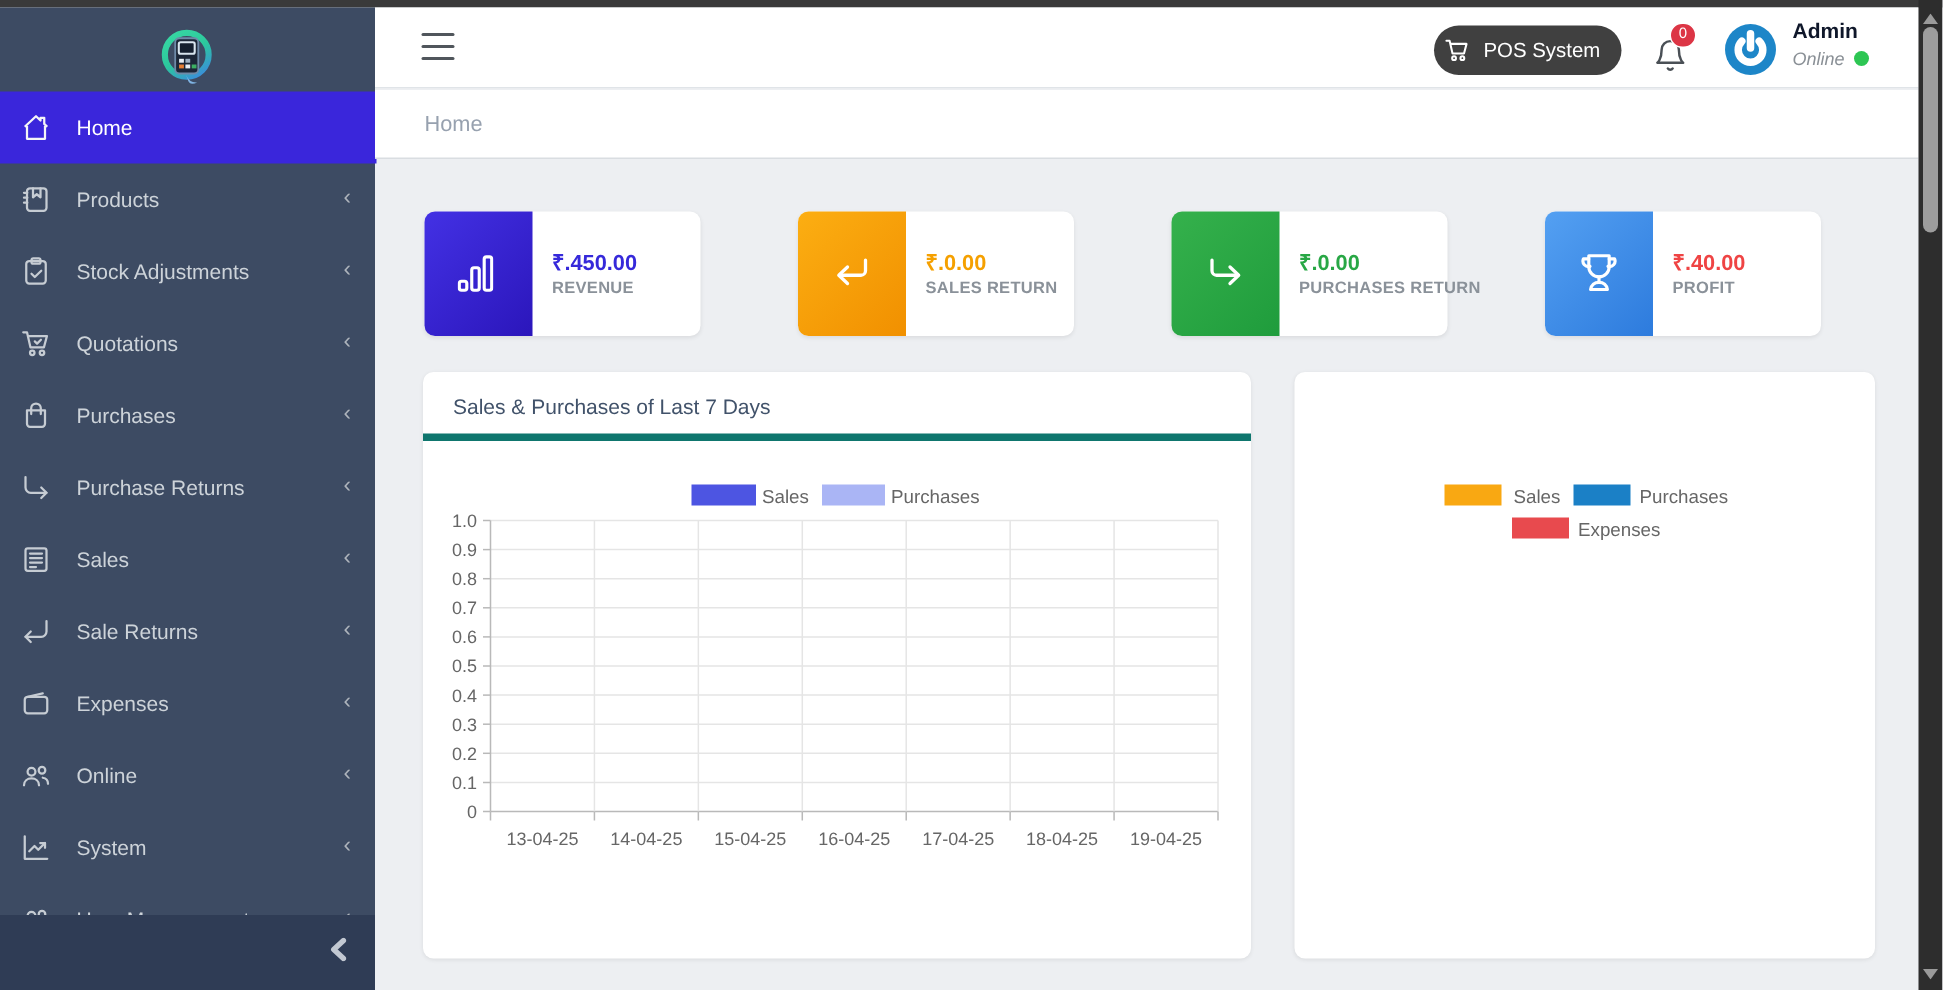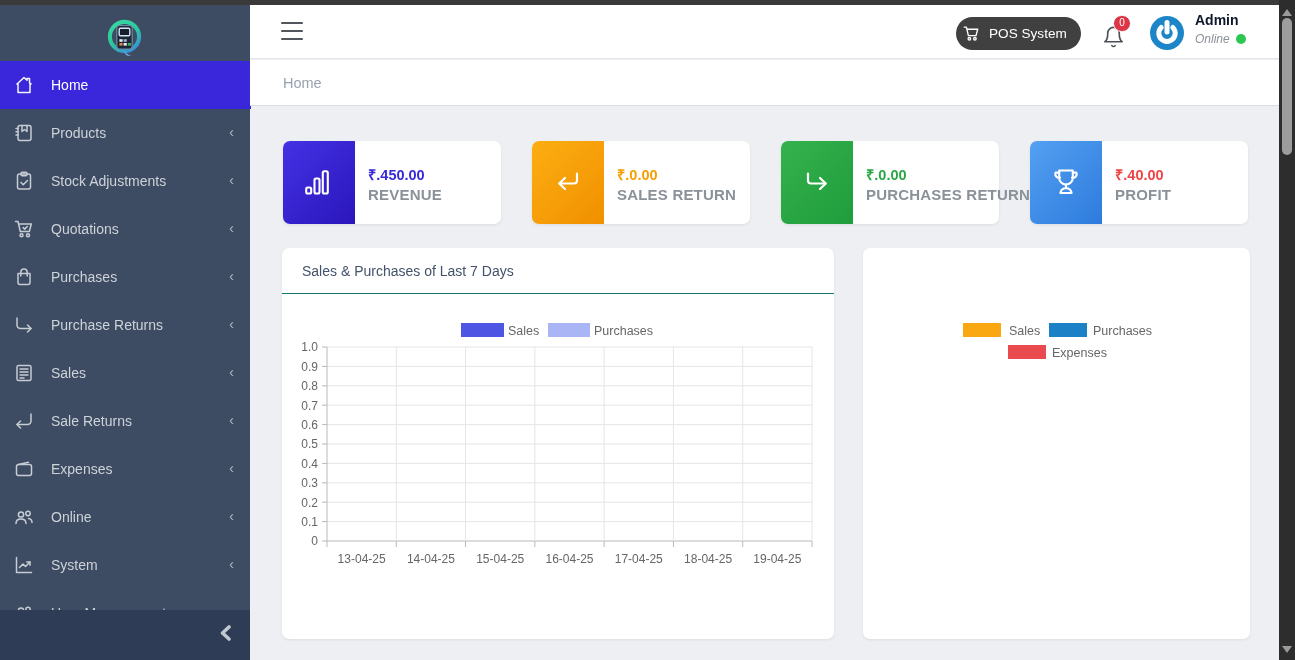--- a/index.html
+++ b/index.html
@@ -30,27 +30,27 @@
 #posbtn svg { position:absolute; left:7px; top:8px; }
 #posbtn .t { position:absolute; left:33px; top:8.5px; }
 #bellwrap { position:absolute; left:852px; top:13px; width:34px; height:34px; }
 #badge { position:absolute; left:11px; top:-3px; min-width:18px; height:17px; background:#dc3545; border:1.5px solid #fff; border-radius:9px; color:#fff; font-size:10px; text-align:center; line-height:14px; }
 #avatar { position:absolute; left:900px; top:11px; width:34px; height:34px; }
 #who { position:absolute; left:945px; top:7px; }
 #who .n { font-size:14px; font-weight:bold; color:#0f172a; }
 #who .o { font-size:12px; font-style:italic; color:#8a9096; margin-top:4px; }
 #who .dot { display:inline-block; width:10px; height:10px; border-radius:5px; background:#2dc653; margin-left:6px; vertical-align:-1px; }
 
-.scard { position:absolute; top:141px; width:218px; height:83px; background:#fff; border-radius:7px; box-shadow:0 1px 3px rgba(0,0,0,0.08); }
+.scard { position:absolute; top:141px; width:184px; height:83px; background:#fff; border-radius:7px; box-shadow:0 1px 3px rgba(0,0,0,0.08); }
 .scard .sq { position:absolute; left:0; top:0; width:72px; height:83px; border-radius:7px 0 0 7px; }
 .scard .val { position:absolute; left:85px; top:23px; font-size:14.5px; font-weight:bold; }
-.scard .lab { position:absolute; left:85px; top:45px; white-space:nowrap; font-size:15px; font-weight:bold; color:#8a9199; letter-spacing:0.2px; }
+.scard .lab { position:absolute; left:85px; top:45px; white-space:nowrap; font-size:11px; font-weight:bold; color:#8a9199; letter-spacing:0.2px; }
 
 .ccard { position:absolute; top:248px; background:#fff; border-radius:7px; box-shadow:0 1px 3px rgba(0,0,0,0.08); }
-.ccard .hdr { position:absolute; left:0; top:0; width:100%; height:46px; border-bottom:1px solid #0f766e; }
+.ccard .hdr { position:absolute; left:0; top:0; width:100%; height:46px; border-bottom:5px solid #0f766e; }
 .ccard .hdr .t { position:absolute; left:20px; top:15px; font-size:14px; color:#41526a; }
 </style>
 </head>
 <body>
 <div id="page">
   <div id="topstrip" class="abs"></div>
 
   <div id="sidebar" class="abs">
     <div id="brand">
       <svg style="position:absolute;left:104px;top:12px" width="42" height="46" viewBox="0 0 42 46">

